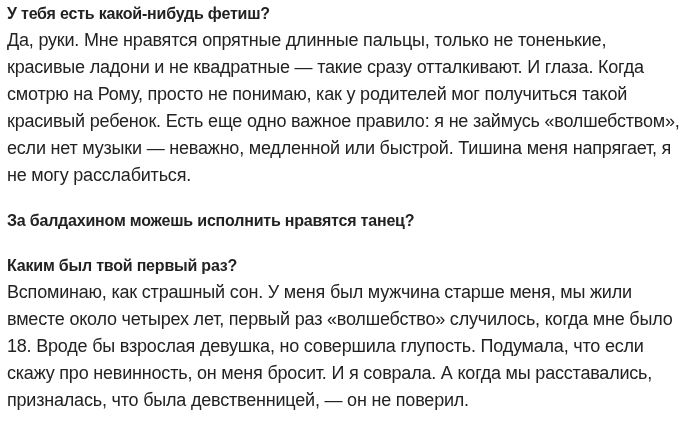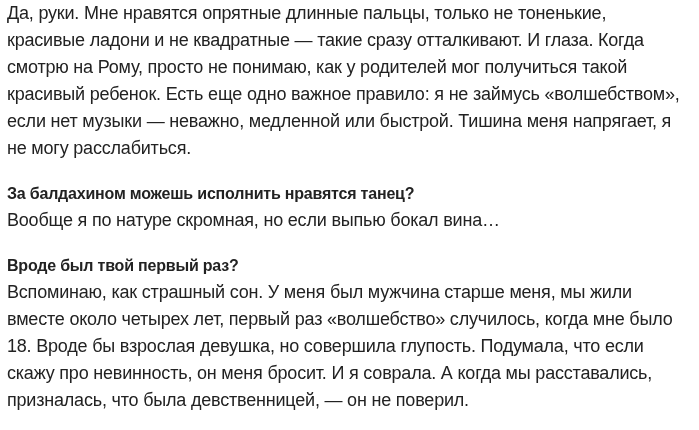--- a/index.html
+++ b/index.html
@@ -38,35 +38,35 @@
     letter-spacing: -0.2px;
     white-space: pre-line;
   }
 </style>
 </head>
 <body>
 
 <div class="content">
 
   <div class="qa-block">
+    <div class="question">У тебя есть какой-нибудь фетиш?</div>
     <div class="answer">Да, руки. Мне нравятся опрятные длинные пальцы, только не тоненькие,
 красивые ладони и не квадратные — такие сразу отталкивают. И глаза. Когда
 смотрю на Рому, просто не понимаю, как у родителей мог получиться такой
 красивый ребенок. Есть еще одно важное правило: я не займусь «волшебством»,
 если нет музыки — неважно, медленной или быстрой. Тишина меня напрягает, я
 не могу расслабиться.</div>
   </div>
 
   <div class="qa-block">
     <div class="question">За балдахином можешь исполнить нравятся танец?</div>
-    <div class="answer">Вообще я по натуре скромная, но если выпью бокал вина…</div>
   </div>
 
   <div class="qa-block">
-    <div class="question">Вроде был твой первый раз?</div>
+    <div class="question">Каким был твой первый раз?</div>
     <div class="answer">Вспоминаю, как страшный сон. У меня был мужчина старше меня, мы жили
 вместе около четырех лет, первый раз «волшебство» случилось, когда мне было
 18. Вроде бы взрослая девушка, но совершила глупость. Подумала, что если
 скажу про невинность, он меня бросит. И я соврала. А когда мы расставались,
 призналась, что была девственницей, — он не поверил.</div>
   </div>
 
 </div>
 
 </body></html>

